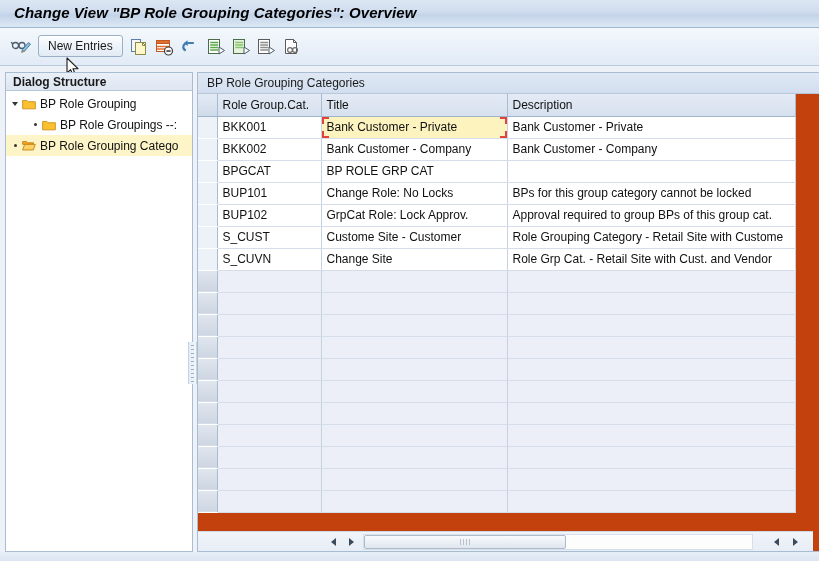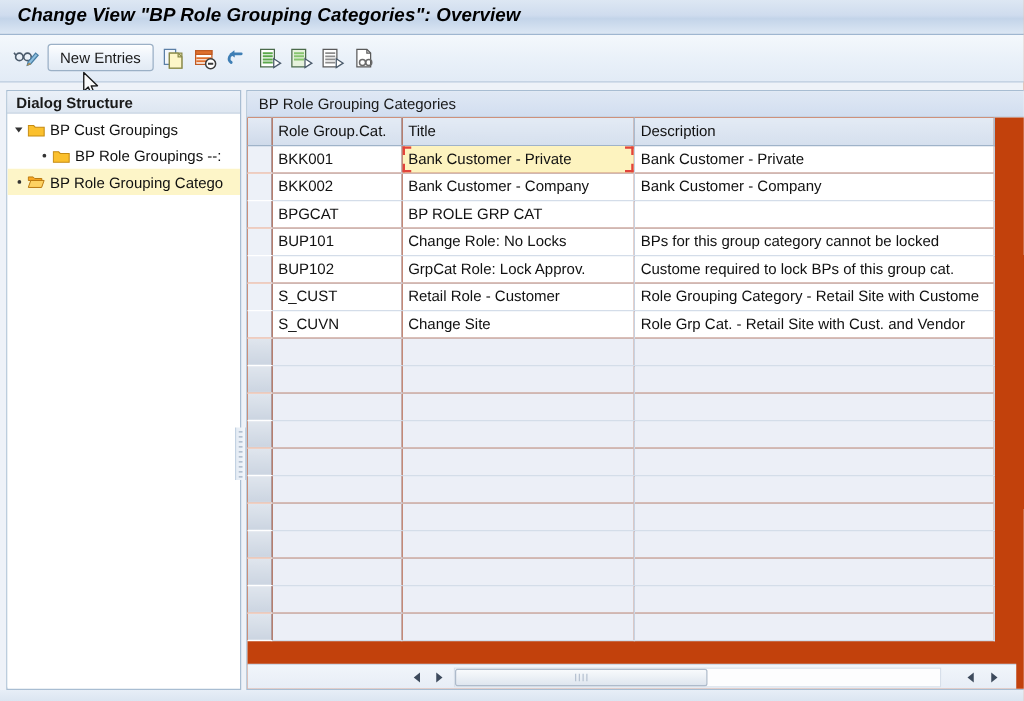--- a/index.html
+++ b/index.html
@@ -293,21 +293,21 @@
 
       <div class="tnode indent1">
         <span class="tw">
           <span class="arrow-d" style="border-top-color:#333;border-left-width:3.5px;border-right-width:3.5px;border-top-width:4.5px;"></span>
         </span>
         <span class="tw">
           <svg width="15" height="12" viewBox="0 0 15 12">
             <path d="M.7 2.2 h4.6 l1.3 1.4 h7.7 v7.6 H.7 z" fill="#fbc02d" stroke="#c58b12" stroke-width=".9"></path>
           </svg>
         </span>
-        <span class="tlabel">BP Cust Groupings</span>
+        <span class="tlabel">BP Role Grouping</span>
       </div>
 
       <div class="tnode indent2">
         <span class="tw">
             <span class="dot"></span>
           </span>
         <span class="tw">
           <svg width="15" height="12" viewBox="0 0 15 12">
             <path d="M.7 2.2 h4.6 l1.3 1.4 h7.7 v7.6 H.7 z" fill="#fbc02d" stroke="#c58b12" stroke-width=".9"></path>
           </svg>
@@ -397,27 +397,27 @@
             <td class="rowsel"></td>
             <td class="val">BUP101</td>
             <td class="val">Change Role: No Locks</td>
             <td class="val">BPs for this group category cannot be locked</td>
           </tr>
 
           <tr class="filled">
             <td class="rowsel"></td>
             <td class="val">BUP102</td>
             <td class="val">GrpCat Role: Lock Approv.</td>
-            <td class="val">Custome required to lock BPs of this group cat.</td>
+            <td class="val">Approval required to group BPs of this group cat.</td>
           </tr>
 
           <tr class="filled">
             <td class="rowsel"></td>
             <td class="val">S_CUST</td>
-            <td class="val">Retail Role - Customer</td>
+            <td class="val">Custome Site - Customer</td>
             <td class="val">Role Grouping Category - Retail Site with Custome</td>
           </tr>
 
           <tr class="filled">
             <td class="rowsel"></td>
             <td class="val">S_CUVN</td>
             <td class="val">Change Site</td>
             <td class="val">Role Grp Cat. - Retail Site with Cust. and Vendor</td>
           </tr>
 

